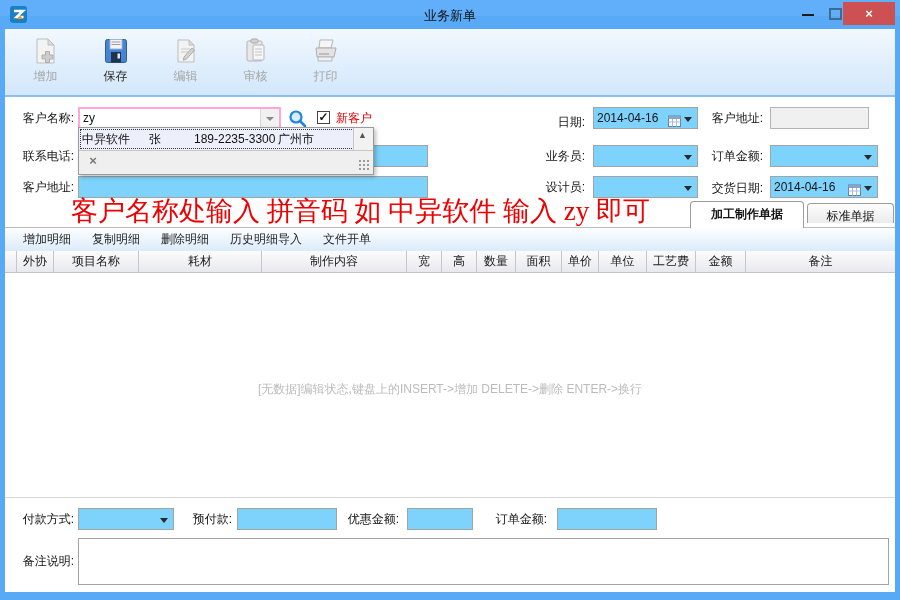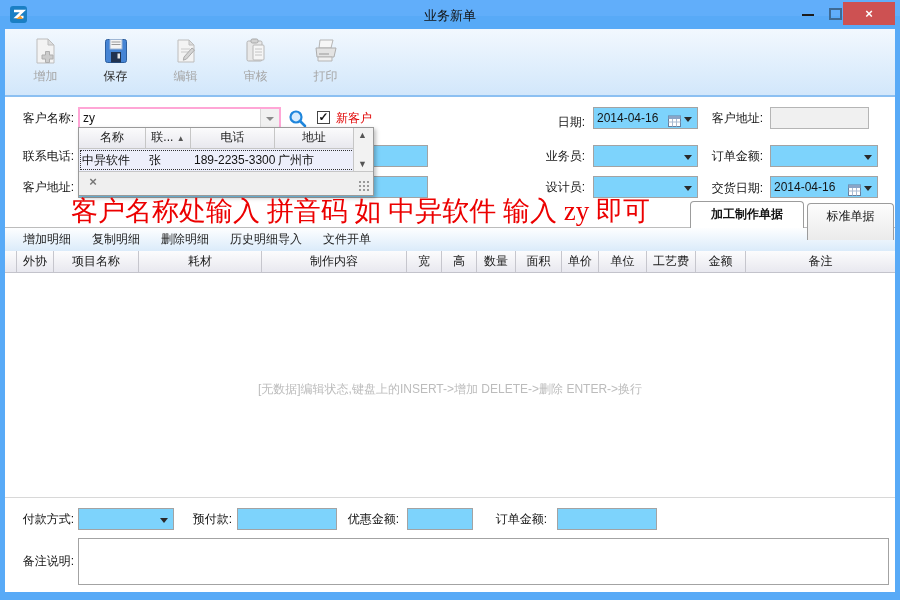--- a/index.html
+++ b/index.html
@@ -52,21 +52,21 @@
   .dd-x{position:absolute;left:7px;top:3px;width:14px;height:14px;color:#777;font-weight:bold;font-size:13px;
         line-height:14px;text-align:center;cursor:pointer}
   .grip{position:absolute;right:3px;bottom:3px;width:12px;height:12px;cursor:nwse-resize;
         background-image:radial-gradient(#9a9a9a 1.2px,transparent 1.3px);background-size:4px 4px}
   
   .hint{position:absolute;left:66px;top:164px;z-index:30;font-family:"Liberation Serif",serif;
         font-size:27px;color:#ec0000;white-space:nowrap}
   .tab{position:absolute;top:172px;height:27px;box-sizing:border-box;border:1px solid #9c9c9c;border-bottom:none;
        border-radius:4px 4px 0 0;text-align:center;line-height:25px;cursor:pointer}
   .tab.active{left:685px;width:114px;background:#fff;font-weight:bold;z-index:6}
-  .tab.inactive{left:802px;top:174px;height:37px;width:87px;background:linear-gradient(#fdfdfd,#ebebeb);z-index:5}
+  .tab.inactive{left:802px;top:174px;height:20px;width:87px;background:linear-gradient(#fdfdfd,#ebebeb);z-index:5}
   .dstrip{position:absolute;left:0;right:0;top:198px;height:24px;box-sizing:border-box;border-top:1px solid #bcbcbc;
           background:linear-gradient(#fdfeff,#dbebfa);display:flex;align-items:center;gap:21px;padding-left:18px}
   .dbtn{color:#1d1d1d;cursor:pointer;white-space:nowrap}
   
   .ghead{position:absolute;left:0;right:0;top:222px;height:22px;display:flex;box-sizing:border-box;
          background:linear-gradient(#fcfcfd,#e8e8ef);border-bottom:1px solid #c3c3cb}
   .gcell{box-sizing:border-box;border-right:1px solid #c6c6cd;height:100%;display:flex;align-items:center;
          justify-content:center;color:#1a1a1a;overflow:hidden;white-space:nowrap;cursor:pointer}
   .gbody{position:absolute;left:0;right:0;top:244px;height:224px;background:#fff}
   .empty{position:absolute;left:0;right:0;top:108px;text-align:center;color:#bcbcbc}
@@ -220,29 +220,20 @@
           <rect x="0.5" y="1" width="12" height="3" fill="#8aa4c6"></rect>
           <line x1="4.5" y1="4" x2="4.5" y2="11.5" stroke="#a9bbd2"></line>
             <line x1="8.5" y1="4" x2="8.5" y2="11.5" stroke="#a9bbd2"></line>
           <line x1="0.5" y1="7" x2="12.5" y2="7" stroke="#a9bbd2"></line>
         </svg>
       </span>
       <div class="caret"></div>
     </div>
 
     <div class="dd">
-      <div class="dd-head">
-        <div class="dd-hc" style="width:67px">名称</div>
-        <div class="dd-hc" style="width:45px">
-          <span>联...</span>
-          <span style="font-size:8px;color:#555">▲</span>
-        </div>
-        <div class="dd-hc" style="width:84px">电话</div>
-        <div class="dd-hc" style="width:78px;border-right:none">地址</div>
-      </div>
       <div class="dd-row">
         <div class="dd-rc" style="width:67px">中异软件</div>
         <div class="dd-rc" style="width:45px">张</div>
         <div class="dd-rc" style="width:84px">189-2235-3300</div>
         <div class="dd-rc" style="width:78px">广州市</div>
       </div>
       <div class="dd-scroll">
         <div class="sarr" style="top:2px">▲</div>
         <div class="sarr" style="bottom:2px">▼</div>
       </div>

